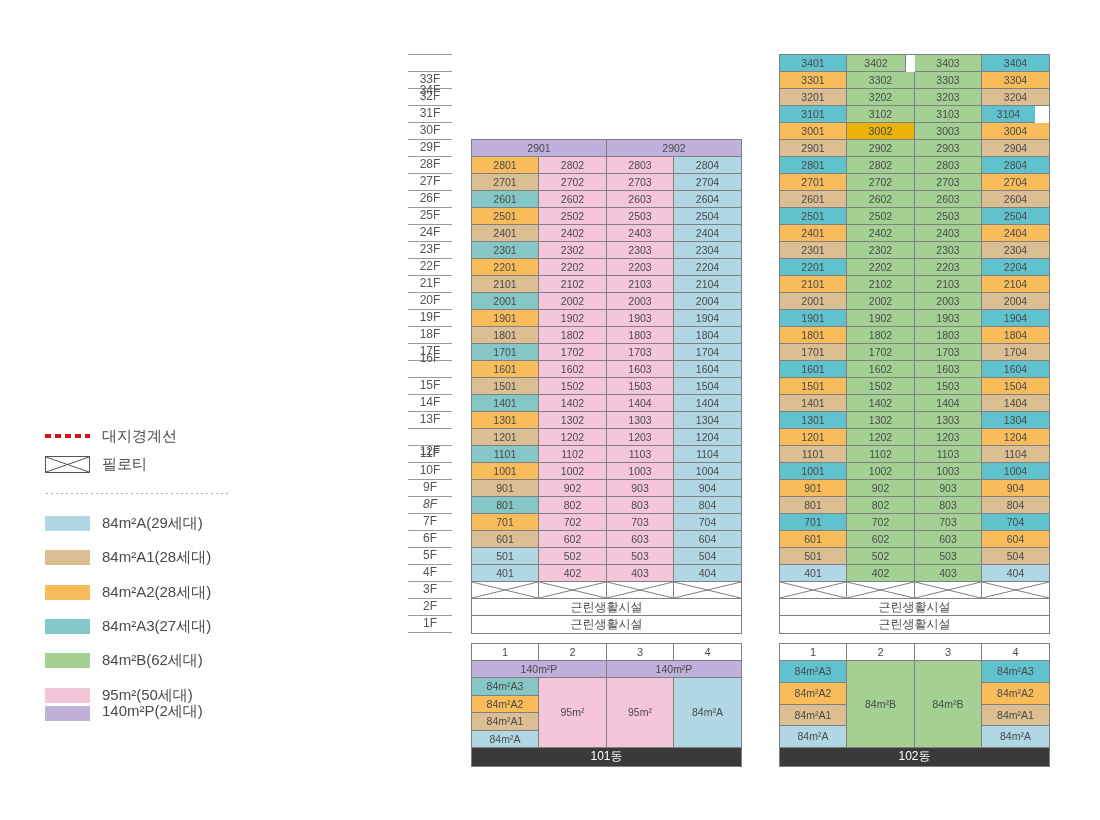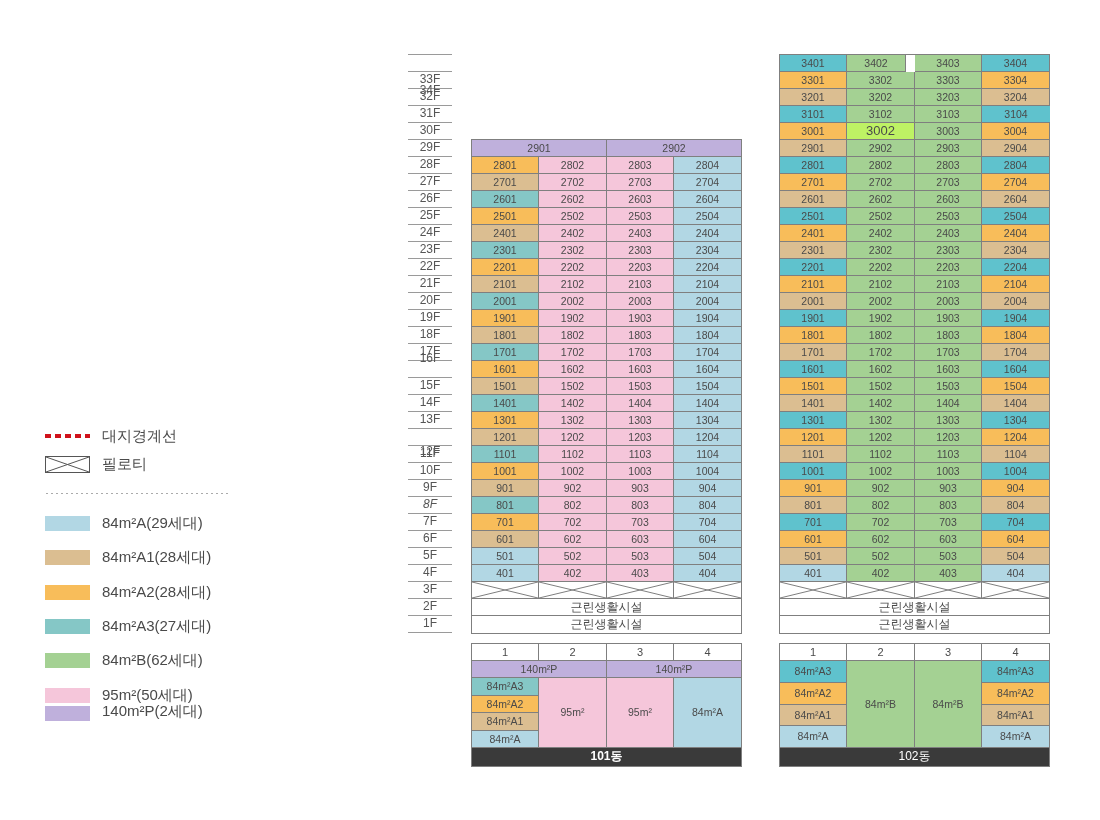--- a/index.html
+++ b/index.html
@@ -290,23 +290,23 @@
       <div class="cell" style="left: 67px; top: 17px; width: 68px; height: 17px; background: rgb(164, 209, 147); line-height: 16px; font-size: 10.5px;">3302</div>
       <div class="cell" style="left: 135px; top: 17px; width: 67px; height: 17px; background: rgb(164, 209, 147); line-height: 16px; font-size: 10.5px;">3303</div>
       <div class="cell" style="left: 202px; top: 17px; width: 67px; height: 17px; background: rgb(248, 189, 90); line-height: 16px; font-size: 10.5px; border-right: none;">3304</div>
       <div class="cell" style="left: 0px; top: 34px; width: 67px; height: 17px; background: rgb(219, 190, 145); line-height: 16px; font-size: 10.5px;">3201</div>
       <div class="cell" style="left: 67px; top: 34px; width: 68px; height: 17px; background: rgb(164, 209, 147); line-height: 16px; font-size: 10.5px;">3202</div>
       <div class="cell" style="left: 135px; top: 34px; width: 67px; height: 17px; background: rgb(164, 209, 147); line-height: 16px; font-size: 10.5px;">3203</div>
       <div class="cell" style="left: 202px; top: 34px; width: 67px; height: 17px; background: rgb(219, 190, 145); line-height: 16px; font-size: 10.5px; border-right: none;">3204</div>
       <div class="cell" style="left: 0px; top: 51px; width: 67px; height: 17px; background: rgb(95, 194, 205); line-height: 16px; font-size: 10.5px;">3101</div>
       <div class="cell" style="left: 67px; top: 51px; width: 68px; height: 17px; background: rgb(164, 209, 147); line-height: 16px; font-size: 10.5px;">3102</div>
       <div class="cell" style="left: 135px; top: 51px; width: 67px; height: 17px; background: rgb(164, 209, 147); line-height: 16px; font-size: 10.5px;">3103</div>
-      <div class="cell" style="left: 202px; top: 51px; width: 68px; height: 17px; background: rgb(95, 194, 205); line-height: 16px; font-size: 10.5px; border-right: none;">3104</div>
+      <div class="cell" style="left: 202px; top: 51px; width: 53px; height: 17px; background: rgb(95, 194, 205); line-height: 16px; font-size: 10.5px; border-right: none;">3104</div>
       <div class="cell" style="left: 0px; top: 68px; width: 67px; height: 17px; background: rgb(248, 189, 90); line-height: 16px; font-size: 10.5px;">3001</div>
-      <div class="cell" style="left: 67px; top: 68px; width: 68px; height: 17px; background: #bef264; line-height: 16px; font-size: 13px;">3002</div>
+      <div class="cell" style="left: 67px; top: 68px; width: 68px; height: 17px; background: #eab308; line-height: 16px; font-size: 11px;">3002</div>
       <div class="cell" style="left: 135px; top: 68px; width: 67px; height: 17px; background: rgb(164, 209, 147); line-height: 16px; font-size: 10.5px;">3003</div>
       <div class="cell" style="left: 202px; top: 68px; width: 67px; height: 17px; background: rgb(248, 189, 90); line-height: 16px; font-size: 10.5px; border-right: none;">3004</div>
       <div class="cell" style="left: 0px; top: 85px; width: 67px; height: 17px; background: rgb(219, 190, 145); line-height: 16px; font-size: 10.5px;">2901</div>
       <div class="cell" style="left: 67px; top: 85px; width: 68px; height: 17px; background: rgb(164, 209, 147); line-height: 16px; font-size: 10.5px;">2902</div>
       <div class="cell" style="left: 135px; top: 85px; width: 67px; height: 17px; background: rgb(164, 209, 147); line-height: 16px; font-size: 10.5px;">2903</div>
       <div class="cell" style="left: 202px; top: 85px; width: 67px; height: 17px; background: rgb(219, 190, 145); line-height: 16px; font-size: 10.5px; border-right: none;">2904</div>
       <div class="cell" style="left: 0px; top: 102px; width: 67px; height: 17px; background: rgb(95, 194, 205); line-height: 16px; font-size: 10.5px;">2801</div>
       <div class="cell" style="left: 67px; top: 102px; width: 68px; height: 17px; background: rgb(164, 209, 147); line-height: 16px; font-size: 10.5px;">2802</div>
       <div class="cell" style="left: 135px; top: 102px; width: 67px; height: 17px; background: rgb(164, 209, 147); line-height: 16px; font-size: 10.5px;">2803</div>
       <div class="cell" style="left: 202px; top: 102px; width: 67px; height: 17px; background: rgb(95, 194, 205); line-height: 16px; font-size: 10.5px; border-right: none;">2804</div>
@@ -440,21 +440,21 @@
       <div class="cell" style="left: 202px; top: 0px; width: 67px; height: 17px; background: rgb(255, 255, 255); line-height: 16px; font-size: 11px; border-right: none;">4</div>
       <div class="cell" style="left: 0px; top: 17px; width: 135px; height: 17px; background: rgb(191, 176, 220); line-height: 16px; font-size: 10.5px;">140m²P</div>
       <div class="cell" style="left: 135px; top: 17px; width: 134px; height: 17px; background: rgb(191, 176, 220); line-height: 16px; font-size: 10.5px; border-right: none;">140m²P</div>
       <div class="cell" style="left: 0px; top: 34px; width: 67px; height: 18px; background: rgb(133, 199, 198); line-height: 17px; font-size: 10.5px;">84m²A3</div>
       <div class="cell" style="left: 0px; top: 52px; width: 67px; height: 17px; background: rgb(248, 189, 90); line-height: 16px; font-size: 10.5px;">84m²A2</div>
       <div class="cell" style="left: 0px; top: 69px; width: 67px; height: 18px; background: rgb(219, 190, 145); line-height: 17px; font-size: 10.5px;">84m²A1</div>
       <div class="cell" style="left: 0px; top: 87px; width: 67px; height: 17px; background: rgb(178, 215, 228); line-height: 16px; font-size: 10.5px;">84m²A</div>
       <div class="cell" style="left: 67px; top: 34px; width: 68px; height: 70px; background: rgb(245, 198, 218); line-height: 69px; font-size: 10.5px;">95m²</div>
       <div class="cell" style="left: 135px; top: 34px; width: 67px; height: 70px; background: rgb(245, 198, 218); line-height: 69px; font-size: 10.5px;">95m²</div>
       <div class="cell" style="left: 202px; top: 34px; width: 67px; height: 70px; background: rgb(178, 215, 228); line-height: 69px; font-size: 10.5px; border-right: none;">84m²A</div>
-      <div class="cell" style="left: 0px; top: 104px; width: 269px; height: 18px; background: rgb(58, 58, 58); line-height: 17px; font-size: 12px; border-right: none; border-bottom: none; color: rgb(255, 255, 255); font-weight: bold;">101동</div>
+      <div class="cell" style="left: 0px; top: 104px; width: 269px; height: 18px; background: rgb(58, 58, 58); line-height: 17px; font-size: 12px; border-right: none; border-bottom: none; color: rgb(255, 255, 255);">101동</div>
     </div>
     <div class="tblbox" style="left: 779px; top: 643px; width: 269px; height: 122px;">
       <div class="cell" style="left: 0px; top: 0px; width: 67px; height: 17px; background: rgb(255, 255, 255); line-height: 16px; font-size: 11px;">1</div>
       <div class="cell" style="left: 67px; top: 0px; width: 68px; height: 17px; background: rgb(255, 255, 255); line-height: 16px; font-size: 11px;">2</div>
       <div class="cell" style="left: 135px; top: 0px; width: 67px; height: 17px; background: rgb(255, 255, 255); line-height: 16px; font-size: 11px;">3</div>
       <div class="cell" style="left: 202px; top: 0px; width: 67px; height: 17px; background: rgb(255, 255, 255); line-height: 16px; font-size: 11px; border-right: none;">4</div>
       <div class="cell" style="left: 0px; top: 17px; width: 67px; height: 22px; background: rgb(95, 194, 205); line-height: 21px; font-size: 10.5px;">84m²A3</div>
       <div class="cell" style="left: 0px; top: 39px; width: 67px; height: 22px; background: rgb(248, 189, 90); line-height: 21px; font-size: 10.5px;">84m²A2</div>
       <div class="cell" style="left: 0px; top: 61px; width: 67px; height: 21px; background: rgb(219, 190, 145); line-height: 20px; font-size: 10.5px;">84m²A1</div>
       <div class="cell" style="left: 0px; top: 82px; width: 67px; height: 22px; background: rgb(178, 215, 228); line-height: 21px; font-size: 10.5px;">84m²A</div>

